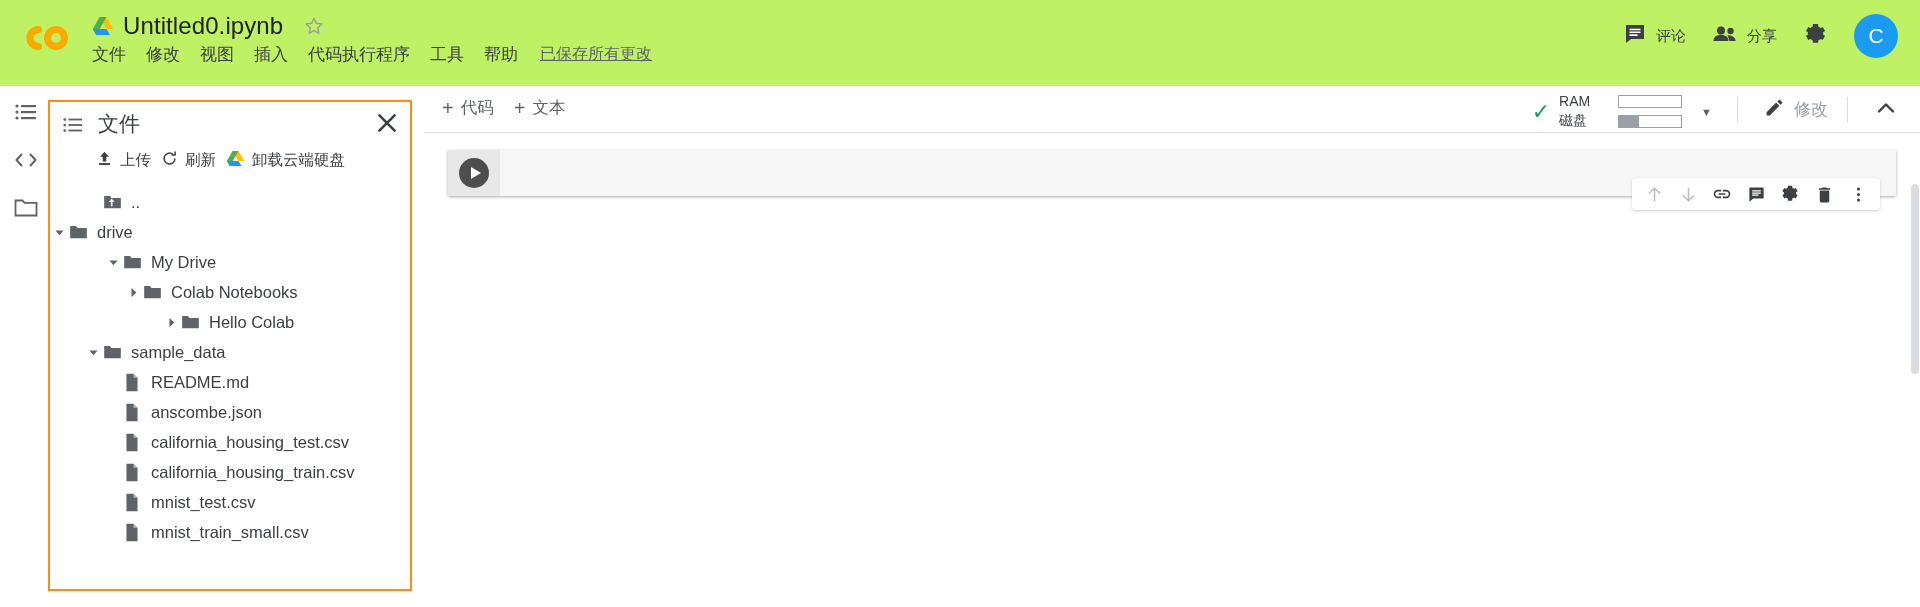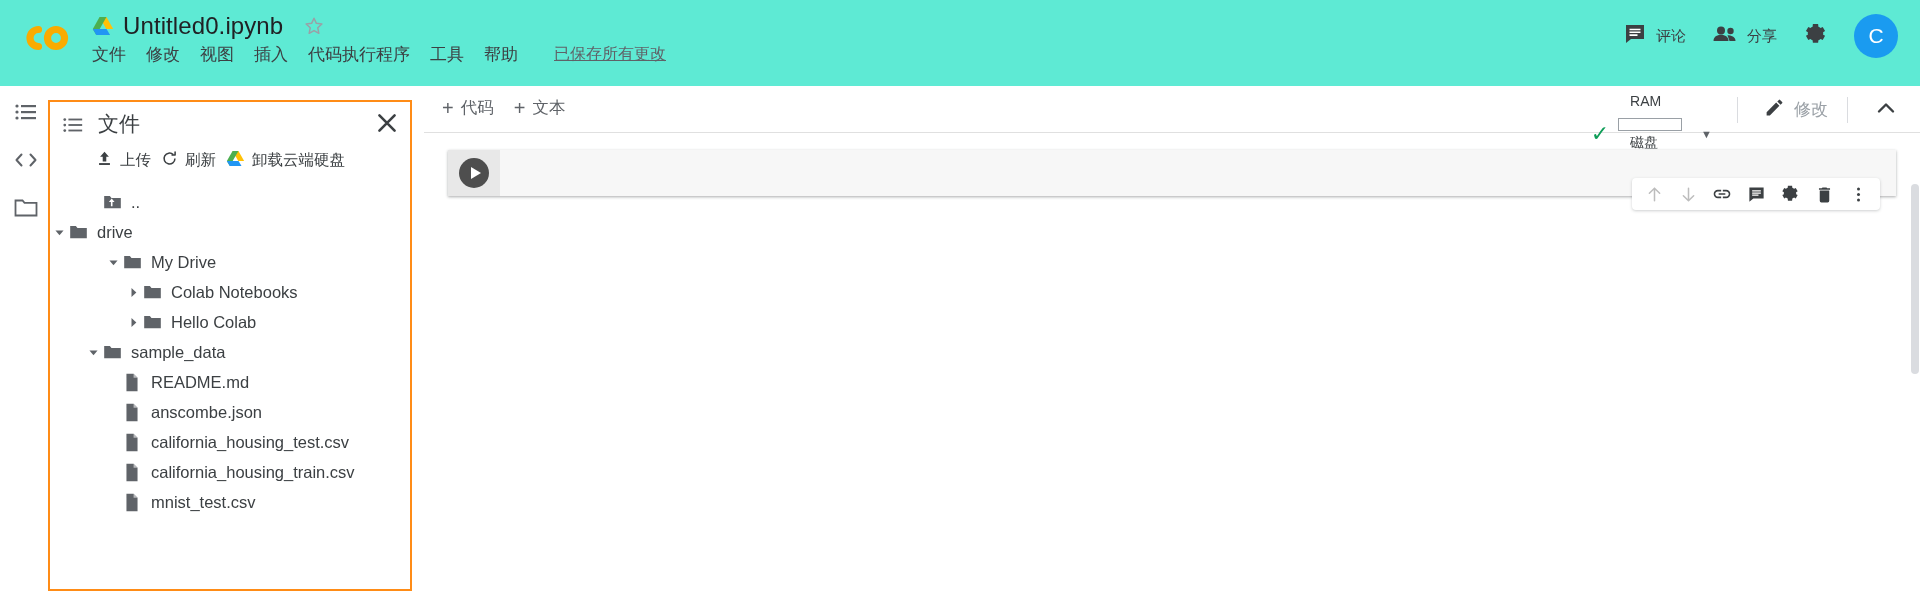--- a/index.html
+++ b/index.html
@@ -6,30 +6,30 @@
   html, body {
     width: 1920px; height: 607px;
     background: #ffffff;
     font-family: "Liberation Sans", "DejaVu Sans", sans-serif;
     overflow: hidden;
     color: #3c4043;
   }
   .app { position: relative; width: 1920px; height: 607px; }
 
   
-  .topbar { position: absolute; left: 0; top: 0; width: 1920px; height: 86px; background: #5eead4; }
+  .topbar { position: absolute; left: 0; top: 0; width: 1920px; height: 86px; background: #bef264; }
   .colab-logo { position: absolute; left: 18px; top: 18px; width: 54px; height: 40px; }
   .title-row { position: absolute; left: 92px; top: 10px; height: 32px; display: flex; align-items: center; }
   .drive-icon { width: 22px; height: 20px; margin-right: 9px; }
   .doc-title { font-size: 24px; color: #202124; letter-spacing: .1px; font-family: "Liberation Sans", sans-serif; white-space: nowrap; }
   .star-icon { margin-left: 20px; width: 22px; height: 22px; color: #9aa0a6; }
 
   .menu-row { position: absolute; left: 92px; top: 43px; display: flex; align-items: center; gap: 20px; }
   .menu-item { font-size: 17px; color: #3c4043; white-space: nowrap; cursor: pointer; font-family: "Liberation Sans", sans-serif; }
-  .saved-status { font-size: 16px; color: #5f6368; text-decoration: underline; white-space: nowrap; margin-left: 16px; cursor: pointer; }
+  .saved-status { font-size: 16px; color: #5f6368; text-decoration: underline; white-space: nowrap; margin-left: 2px; cursor: pointer; }
 
   .topbar-right { position: absolute; right: 22px; top: 14px; display: flex; align-items: center; gap: 26px; }
   .tb-btn { display: flex; align-items: center; gap: 9px; cursor: pointer; color: #3c4043; }
   .tb-btn .lbl { font-size: 15px; color: #3c4043; white-space: nowrap; }
   .avatar {
     width: 44px; height: 44px; border-radius: 50%;
     background: #1a9bf0; color: #fff;
     display: flex; align-items: center; justify-content: center;
     font-size: 21px; cursor: pointer;
   }
@@ -68,21 +68,21 @@
   .nb { position: absolute; left: 424px; top: 88px; right: 0; bottom: 0; background: #fff; }
   .nb-toolbar { position: relative; height: 45px; border-bottom: 1px solid #e0e0e0; }
   .addbtns { position: absolute; left: 18px; top: 9px; display: flex; gap: 20px; }
   .addbtn { display: flex; align-items: center; gap: 7px; cursor: pointer; color: #5f6368; }
   .addbtn .plus { font-size: 20px; line-height: 1; color: #5f6368; }
   .addbtn .al { font-size: 16.5px; color: #5f6368; white-space: nowrap; }
 
   .resources { position: absolute; right: 208px; top: 5px; display: flex; align-items: center; gap: 9px; }
   .check { color: #0f9d58; font-size: 22px; line-height: 1; }
   .res-rows { display: flex; flex-direction: column; gap: 3px; }
-  .res-row { display: flex; align-items: center; gap: 9px; flex-direction: column; }
+  .res-row { display: flex; align-items: center; gap: 19px; }
   .res-lab { font-size: 14px; color: #3c4043; width: 40px; white-space: nowrap; }
   .res-bar { width: 64px; height: 13px; border: 1px solid #9aa0a6; background: #fff; position: relative; }
   .res-bar .fill { position: absolute; left: 0; top: 0; bottom: 0; background: #9aa0a6; }
   .res-caret { margin-left: 10px; color: #5f6368; font-size: 11px; }
   .vdiv { position: absolute; width: 1px; height: 26px; background: #dadce0; top: 9px; }
   .vdiv.a { right: 182px; }
   .vdiv.b { right: 72px; }
   .edit-btn { position: absolute; right: 92px; top: 9px; display: flex; align-items: center; gap: 9px; cursor: pointer; }
   .edit-btn .el { font-size: 17px; color: #9aa0a6; }
   .collapse-btn { position: absolute; right: 22px; top: 8px; cursor: pointer; color: #3c4043; }
@@ -304,21 +304,21 @@
               <path d="M5.5 2.5v11L11.5 8z"></path>
             </svg>
           </span>
           <span class="t-icon">
             <svg viewBox="0 0 24 22" width="19" height="18" fill="#5f6368">
               <path d="M1.5 3.5h7.2l2 2.4H22.5v13h-21z"></path>
             </svg>
           </span>
           <span class="t-label">Colab Notebooks</span>
         </div>
-        <div class="tree-row" style="padding-left: 74px;">
+        <div class="tree-row" style="padding-left: 112px;">
           <span class="caret">
             <svg viewBox="0 0 16 16" width="13" height="13" fill="#5f6368">
               <path d="M5.5 2.5v11L11.5 8z"></path>
             </svg>
           </span>
           <span class="t-icon">
             <svg viewBox="0 0 24 22" width="19" height="18" fill="#5f6368">
               <path d="M1.5 3.5h7.2l2 2.4H22.5v13h-21z"></path>
             </svg>
           </span>
@@ -379,20 +379,30 @@
         </div>
         <div class="tree-row" style="padding-left: 54px;">
           <span class="caret empty"></span>
           <span class="t-icon">
             <svg viewBox="0 0 20 24" width="16" height="19" fill="#5f6368">
               <path d="M3 1h9l5 5v17H3z"></path>
               <path d="M12 1l5 5h-5z" fill="#fff" opacity=".55"></path>
             </svg>
           </span>
           <span class="t-label">mnist_test.csv</span>
+        </div>
+        <div class="tree-row" style="padding-left: 54px;">
+          <span class="caret empty"></span>
+          <span class="t-icon">
+            <svg viewBox="0 0 20 24" width="16" height="19" fill="#5f6368">
+              <path d="M3 1h9l5 5v17H3z"></path>
+              <path d="M12 1l5 5h-5z" fill="#fff" opacity=".55"></path>
+            </svg>
+          </span>
+          <span class="t-label">mnist_train_small.csv</span>
         </div>
       </div>
   </div>
 
   <div class="nb">
     <div class="nb-toolbar">
       <div class="addbtns">
         <div class="addbtn">
           <span class="plus">+</span>
           <span class="al">代码</span>

